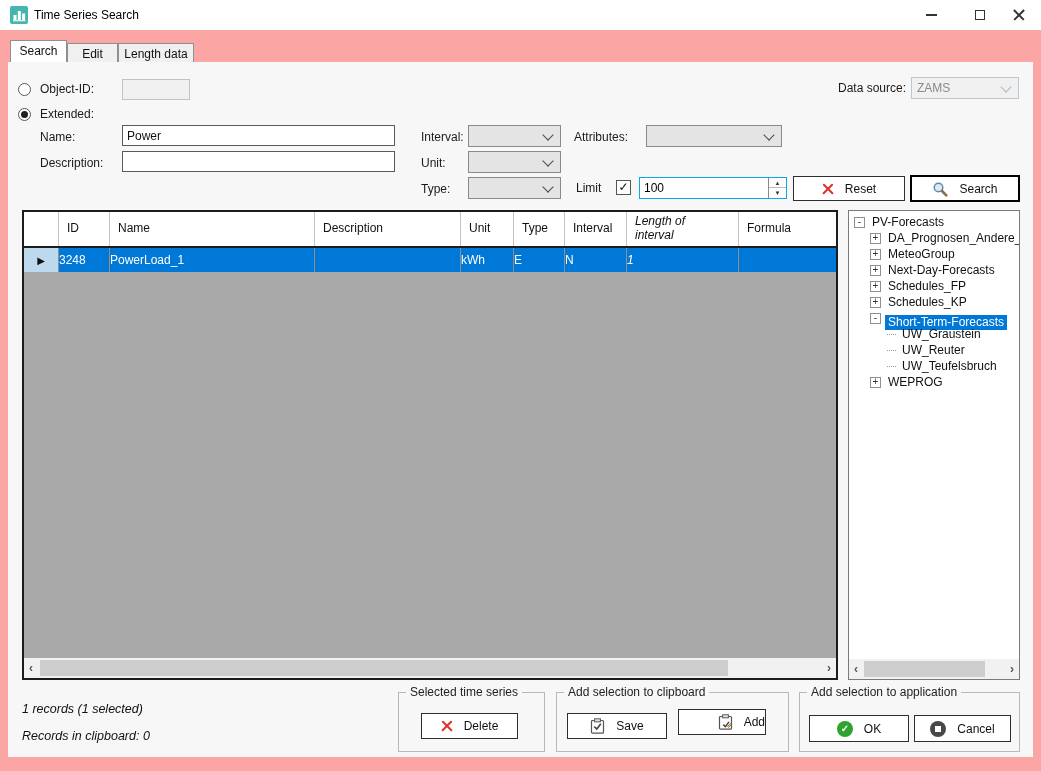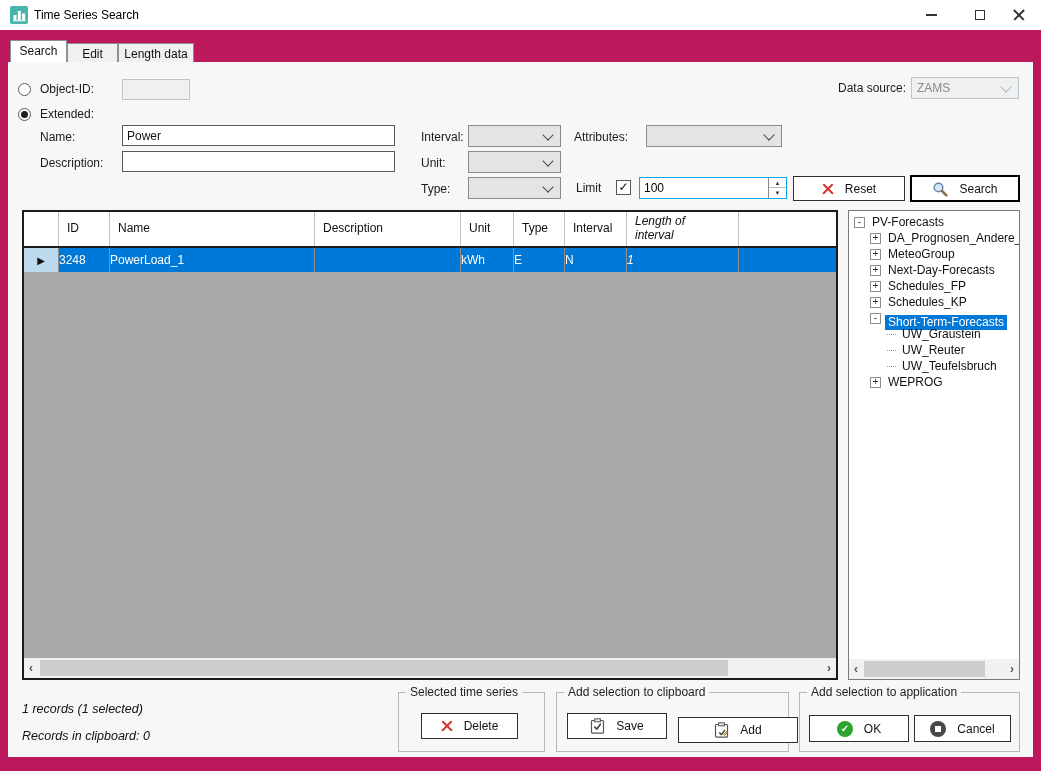--- a/index.html
+++ b/index.html
@@ -1,16 +1,16 @@
 <!DOCTYPE html>
 <html><head>
 <meta charset="utf-8">
 <style>
   html,body{margin:0;padding:0;background:#e8e8e8;}
-  .win{position:relative;width:1041px;height:771px;background:#be185d;font-family:"Liberation Sans",sans-serif;overflow:hidden;}
+  .win{position:relative;width:1041px;height:771px;background:#fca5a5;font-family:"Liberation Sans",sans-serif;overflow:hidden;}
   
   .titlebar{position:absolute;left:0;top:0;width:1041px;height:30px;background:#ffffff;}
   .appicon{position:absolute;left:10px;top:6px;width:18px;height:18px;background:#45b5ad;border-radius:2px;}
   .title{position:absolute;left:34px;top:0;height:30px;line-height:30px;font-size:12px;color:#000;}
   .wbtn{position:absolute;top:0;width:34px;height:30px;display:flex;align-items:center;justify-content:center;}
   #btn-min{right:93px;} #btn-max{right:44px;} #btn-close{right:5px;}
   .min-glyph{width:11px;height:2px;background:#333;}
   .max-glyph{width:10px;height:10px;border:1.4px solid #333;box-sizing:border-box;background:#fff;}
   .x-glyph{position:relative;width:12px;height:12px;}
   .x-glyph i{position:absolute;left:-1px;top:5px;width:14px;height:1.6px;background:#333;}
@@ -181,20 +181,21 @@
         <div class="th c-sel"></div>
         <div class="th c-id">ID</div>
         <div class="th c-name">Name</div>
         <div class="th c-desc">Description</div>
         <div class="th c-unit">Unit</div>
         <div class="th c-type">Type</div>
         <div class="th c-int">Interval</div>
         <div class="th c-len">
             <span>Length of interval</span>
           </div>
+        <div class="th c-form">Formula</div>
       </div>
       <div id="grid-row">
         <div class="td c-sel">
             <span>▶</span>
           </div>
         <div class="td c-id">3248</div>
         <div class="td c-name">PowerLoad_1</div>
         <div class="td c-desc"></div>
         <div class="td c-unit">kWh</div>
         <div class="td c-type">E</div>
@@ -278,21 +279,21 @@
     <div class="gbox" style="left:548px;top:630px;width:233px;height:60px;">
       <span class="legend">Add selection to clipboard</span>
       <div class="btn" style="left:10px;top:20px;width:100px;height:26px;">
         <svg width="15" height="16" viewBox="0 0 15 16">
           <rect x="1.5" y="2.5" width="12" height="12.7" fill="#fff" stroke="#555" stroke-width="1.2" rx="1"></rect>
           <rect x="4.6" y="0.8" width="5.8" height="3" fill="#e6e6e6" stroke="#555" stroke-width="1"></rect>
           <path d="M4.3 8.6 L6.8 11 L10.8 5.8" fill="none" stroke="#444" stroke-width="1.6"></path>
         </svg>
         <span>Save</span>
       </div>
-      <div class="btn" style="left:121px;top:24px;width:120px;height:26px;">
+      <div class="btn" style="left:121px;top:16px;width:88px;height:26px;justify-content:flex-end;">
         <svg width="15" height="16" viewBox="0 0 15 16">
           <rect x="1.5" y="2.5" width="12" height="12.7" fill="#fff" stroke="#555" stroke-width="1.2" rx="1"></rect>
           <rect x="4.6" y="0.8" width="5.8" height="3" fill="#e6e6e6" stroke="#555" stroke-width="1"></rect>
           <path d="M5.3 10.6 L7.4 12.6 L11 7.9" fill="none" stroke="#444" stroke-width="1.5"></path>
           <path d="M9.5 12.5 l3.3-3.3 l1 1 l-3.3 3.3 z" fill="#f0c060" stroke="#7a5a20" stroke-width="0.7"></path>
         </svg>
         <span>Add</span>
       </div>
     </div>
 

